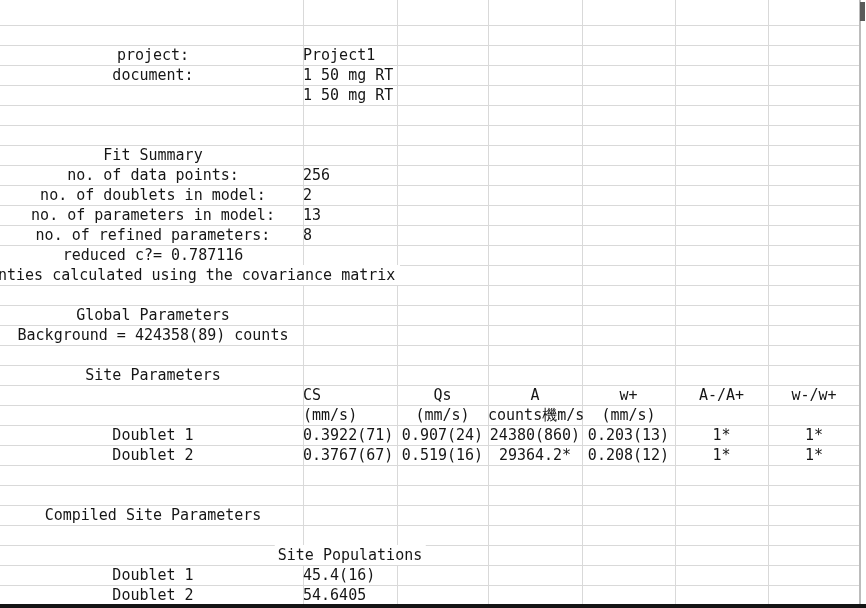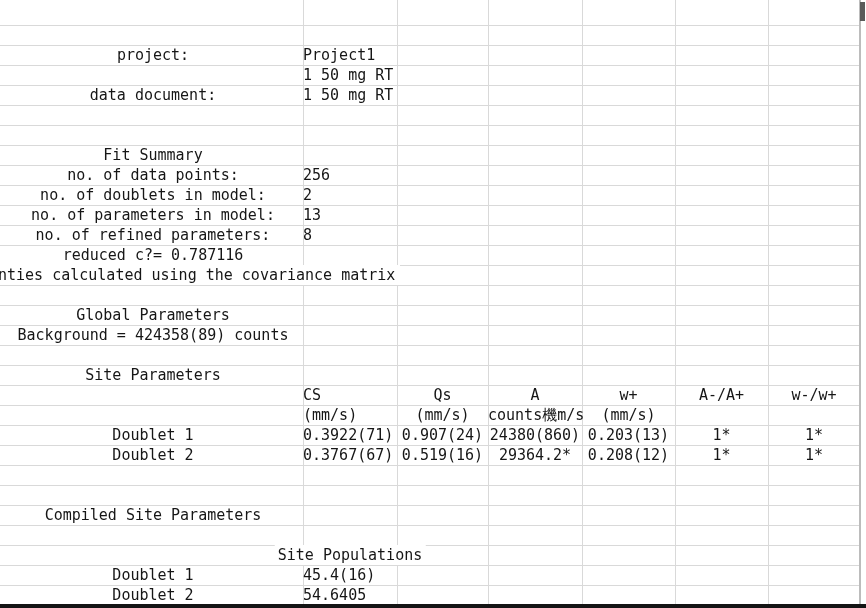--- a/index.html
+++ b/index.html
@@ -86,22 +86,22 @@
       <div class="vline" style="left: 397px; background: rgb(217, 217, 217);"></div>
       <div class="vline" style="left: 488px; background: rgb(217, 217, 217);"></div>
       <div class="vline" style="left: 582px; background: rgb(217, 217, 217);"></div>
       <div class="vline" style="left: 675px; background: rgb(217, 217, 217);"></div>
       <div class="vline" style="left: 768px; background: rgb(217, 217, 217);"></div>
     </div>
 
 
   <div class="cell cA" style="top:45px">project:</div>
   <div class="cell cB" style="top:45px">Project1</div>
+  <div class="cell cA" style="top:65px">document:</div>
   <div class="cell cB" style="top:65px">1 50 mg RT</div>
-  <div class="cell cA" style="top:85px">data document:</div>
   <div class="cell cB" style="top:85px">1 50 mg RT</div>
 
   <div class="cell cA" style="top:165px">no. of data points:</div>
   <div class="cell cA" style="top:145px">Fit Summary</div>
   <div class="cell cB" style="top:165px">256</div>
   <div class="cell cA" style="top:185px">no. of doublets in model:</div>
   <div class="cell cB" style="top:185px">2</div>
   <div class="cell cA" style="top:205px">no. of parameters in model:</div>
   <div class="cell cB" style="top:205px">13</div>
   <div class="cell cA" style="top:225px">no. of refined parameters:</div>

